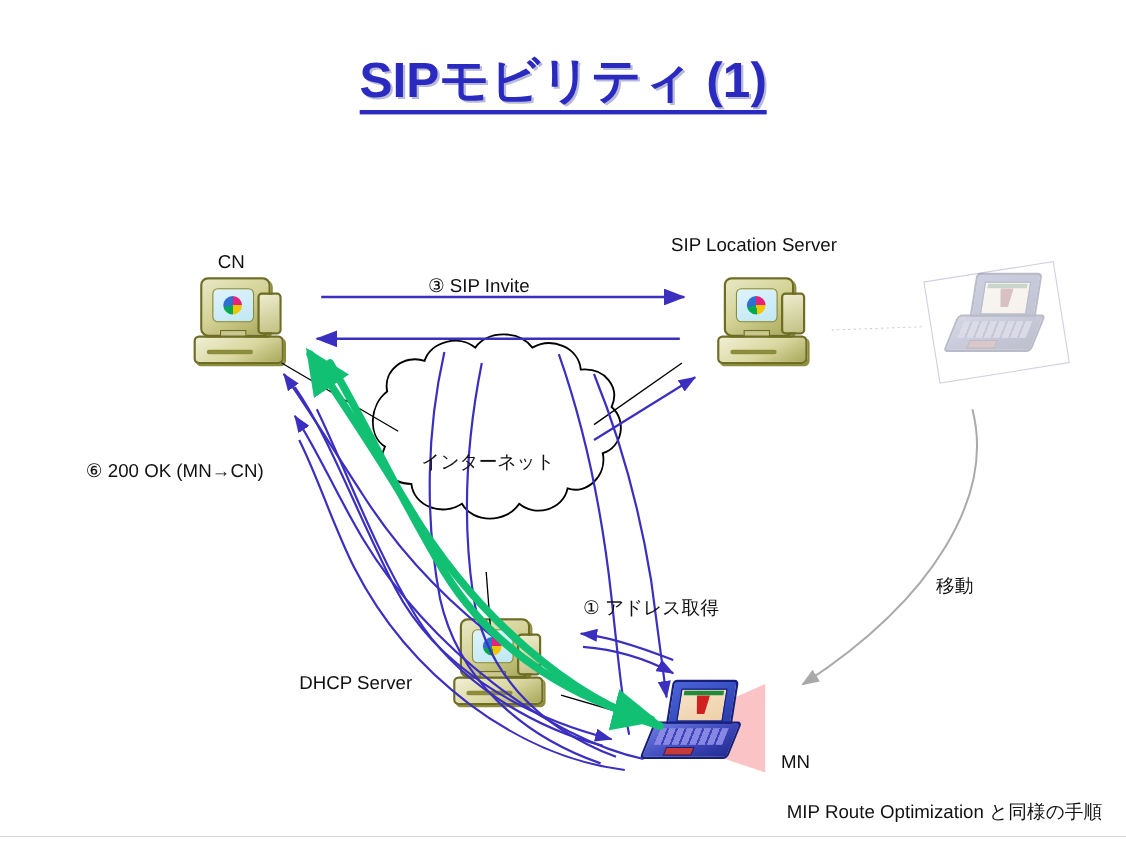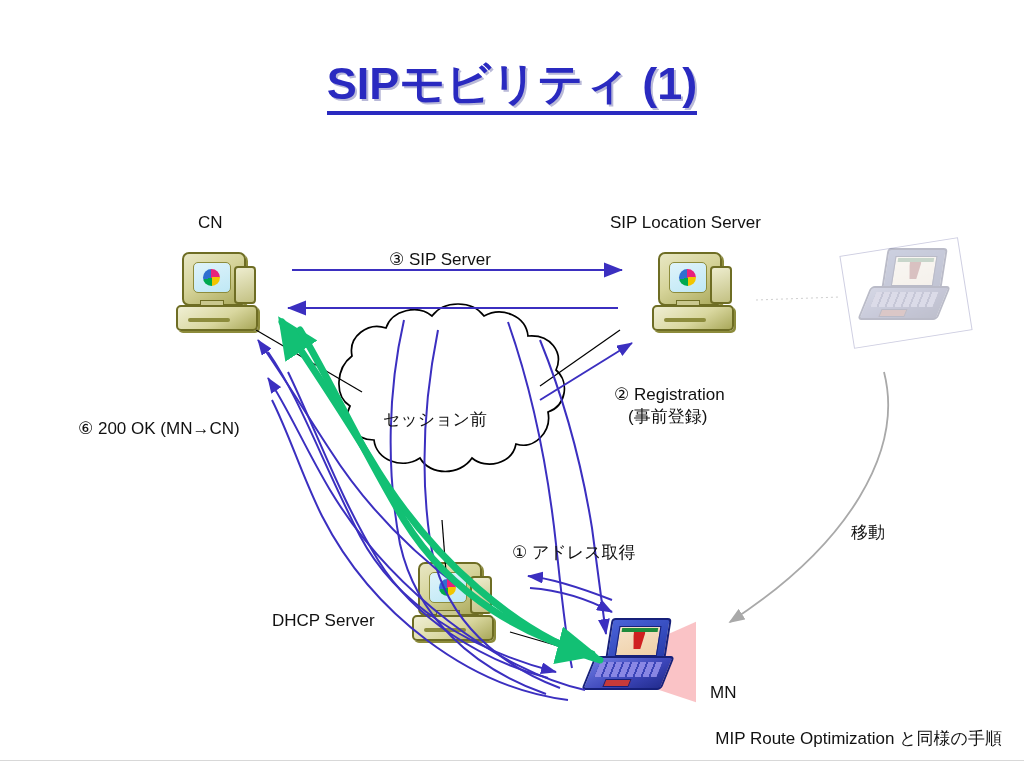--- a/index.html
+++ b/index.html
@@ -32,21 +32,20 @@
     font-weight: bold;
     color: #2A2AC0;
     letter-spacing: 0px;
     text-shadow: 2px 2px 0 #b9b9d8;
     line-height: 1.1;
   }
   #title .tu {
     border-bottom: 4px solid #2A2AC0;
     padding-bottom: 2px;
     display: inline-block;
-    margin-top: 11px;
   }
   
   #bullet {
     position: absolute;
     left: 56px;
     top: 142px;
     font-size: 26px;
     font-weight: bold;
     color: #101010;
     white-space: nowrap;
@@ -372,34 +371,30 @@
       <path d="M540,340 C566,404 582,466 592,528 C598,574 602,606 606,634" marker-end="url(#ahBlueS)"></path>
     </g>
 
     <path d="M600,660 C520,636 430,560 370,458 C332,396 302,352 282,322" fill="none" stroke="#12C074" stroke-width="7" stroke-linecap="round" marker-end="url(#ahGreen)"></path>
 
     <path d="M300,330 C330,380 360,446 404,520 C452,598 530,638 592,654" fill="none" stroke="#12C074" stroke-width="7" stroke-linecap="round" marker-end="url(#ahGreen)"></path>
 
     <path d="M884,372 C904,450 850,544 730,622" fill="none" stroke="#A9A9A9" stroke-width="1.8" marker-end="url(#ahGray)"></path>
   </svg>
 
-  <div class="dlabel" style="left:198px; top:212px;text-align:right;">CN</div>
+  <div class="dlabel" style="left:198px; top:228px;text-align:right;">CN</div>
   <div class="dlabel" style="left:610px; top:212px;">SIP Location Server</div>
   <div class="dlabel" style="left:272px; top:610px;">DHCP Server</div>
   <div class="dlabel" style="left:710px; top:641px;margin-top:41px;">MN</div>
-  <div class="dlabel" style="left:383px; top:409px;">セッション前</div>
-
-  <div class="dlabel" style="left:389px; top:249px;">③ SIP Server</div>
-
-  <div class="dlabel" style="left:614px; top:384px;">
-    <div>② Registration</div>
-    <div style="margin-left:14px;">(事前登録)</div>
-  </div>
-
-  <div class="dlabel" style="left:512px; top:542px;">① アドレス取得</div>
+  <div class="dlabel" style="left:383px; top:409px;">インターネット</div>
+
+  <div class="dlabel" style="left:389px; top:249px;">③ SIP Invite</div>
+
+
+  <div class="dlabel" style="left:530px; top:542px;">① アドレス取得</div>
   <div class="dlabel" style="left:851px; top:522px;">移動</div>
 
   <div class="dlabel" style="left:78px; top:410px;">
     <div style="margin-top:8px;">⑥ 200 OK (MN→CN)</div>
   </div>
 
   <div id="footer-note">MIP Route Optimization と同様の手順</div>
   <div id="footline"></div>
 
 </div>

